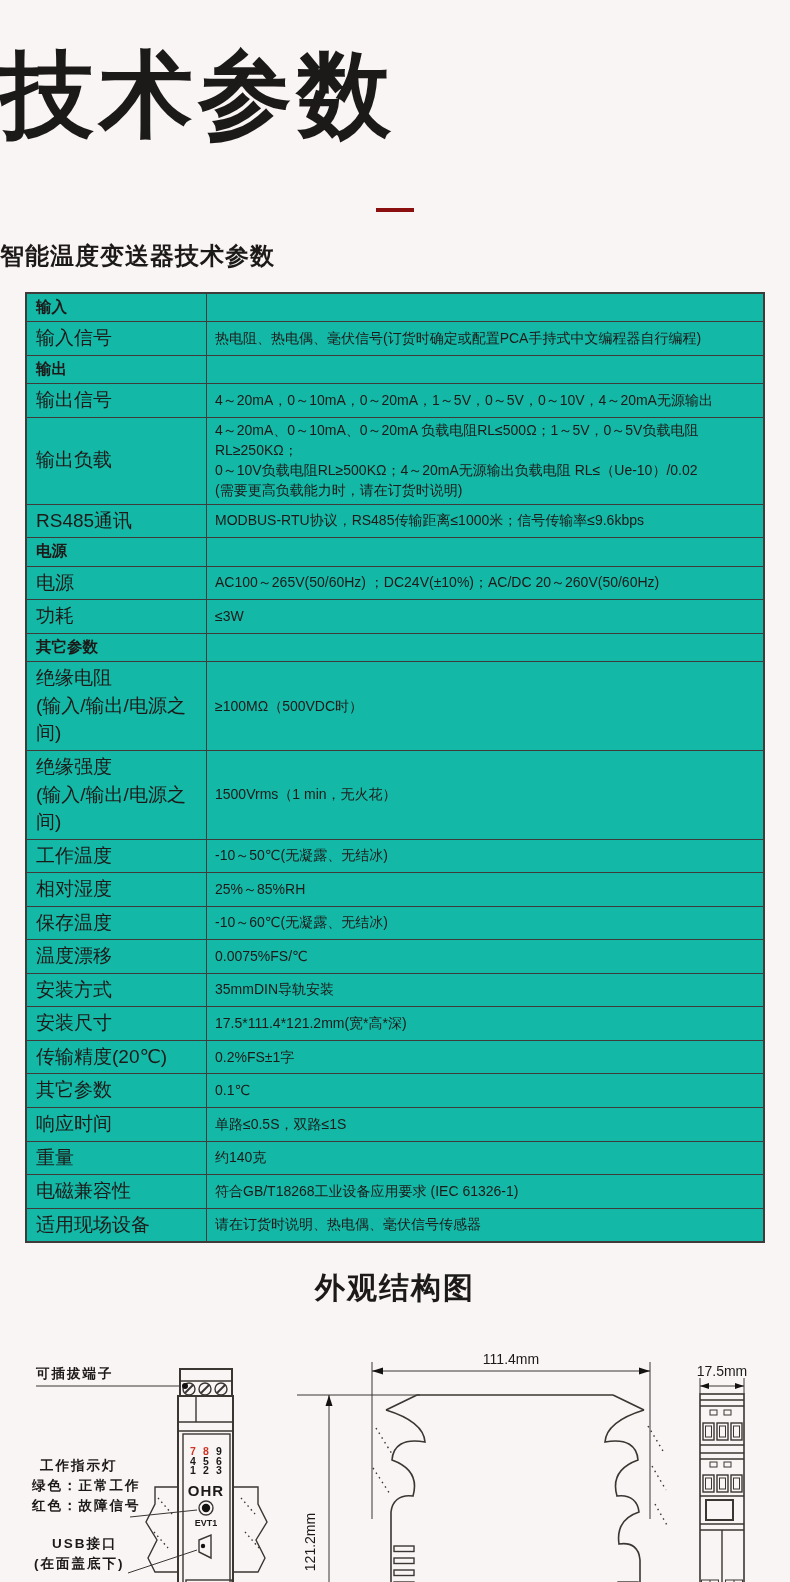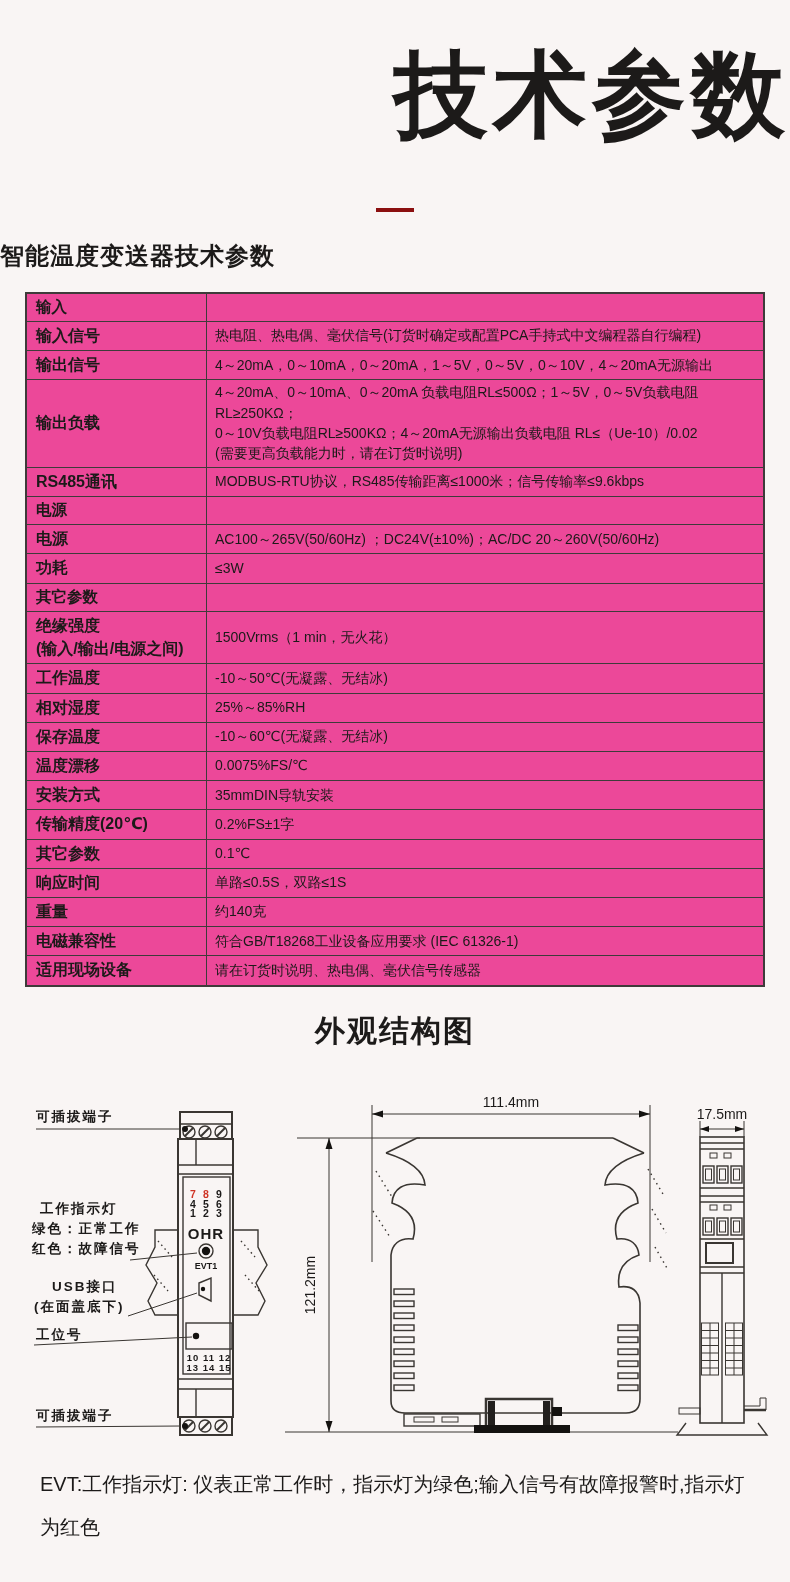--- a/index.html
+++ b/index.html
@@ -4,21 +4,21 @@
 <style>
   html,body{margin:0;padding:0;}
   body{
     width:790px;
     background:#f9f5f4;
     color:#1c1a19;
     font-family:"Liberation Sans","DejaVu Sans",sans-serif;
   }
   .page{width:790px;overflow:hidden;}
   .main-title{
-    text-align:right;
+    text-align:left;
     font-size:94px;
     font-weight:900;
     letter-spacing:5px;
     margin-top:46px;
     line-height:1.05;
   }
   .title-divider{
     width:38px;height:4px;
     margin:32px auto 0;
   }
@@ -26,36 +26,36 @@
     text-align:left;
     font-size:24px;
     font-weight:600;
     letter-spacing:1px;
     margin-top:28px;
   }
   table.spec{
     border-collapse:collapse;
     margin:14px auto 0;
     width:740px;
-    background:#ec4899;
+    background:#14b8a6;
     table-layout:fixed;
     border:2px solid #3f3b3a;
   }
   table.spec td{
     border:1.5px solid #3f3b3a;
     padding:2px 8px 3px 8px;
     font-size:14px;
     line-height:1.45;
     vertical-align:middle;
     white-space:pre-line;
   }
   table.spec td.label-cell{
     width:162px;
-    font-size:16px;
-    font-weight:700;
+    font-size:19px;
+    font-weight:400;
     padding-left:9px;
   }
   table.spec tr.section-row td.label-cell{
     font-weight:800;
     font-size:15.5px;
   }
   .diagram-title{
     text-align:center;
     font-size:30px;
     font-weight:600;
@@ -84,20 +84,24 @@
   <table class="spec">
     <tbody>
         <tr class="section-row">
           <td class="label-cell">输入</td>
           <td class="value-cell"></td>
         </tr>
         <tr class="value-row">
           <td class="label-cell">输入信号</td>
           <td class="value-cell">热电阻、热电偶、毫伏信号(订货时确定或配置PCA手持式中文编程器自行编程)</td>
         </tr>
+        <tr class="section-row">
+          <td class="label-cell">输出</td>
+          <td class="value-cell"></td>
+        </tr>
         <tr class="value-row">
           <td class="label-cell">输出信号</td>
           <td class="value-cell">4～20mA，0～10mA，0～20mA，1～5V，0～5V，0～10V，4～20mA无源输出</td>
         </tr>
         <tr class="value-row">
           <td class="label-cell">输出负载</td>
           <td class="value-cell">4～20mA、0～10mA、0～20mA 负载电阻RL≤500Ω；1～5V，0～5V负载电阻RL≥250KΩ；
 0～10V负载电阻RL≥500KΩ；4～20mA无源输出负载电阻 RL≤（Ue-10）/0.02
 (需要更高负载能力时，请在订货时说明)</td>
         </tr>
@@ -115,20 +119,25 @@
         </tr>
         <tr class="value-row">
           <td class="label-cell">功耗</td>
           <td class="value-cell">≤3W</td>
         </tr>
         <tr class="section-row">
           <td class="label-cell">其它参数</td>
           <td class="value-cell"></td>
         </tr>
         <tr class="value-row">
+          <td class="label-cell">绝缘电阻
+(输入/输出/电源之间)</td>
+          <td class="value-cell">≥100MΩ（500VDC时）</td>
+        </tr>
+        <tr class="value-row">
           <td class="label-cell">绝缘强度
 (输入/输出/电源之间)</td>
           <td class="value-cell">1500Vrms（1 min，无火花）</td>
         </tr>
         <tr class="value-row">
           <td class="label-cell">工作温度</td>
           <td class="value-cell">-10～50℃(无凝露、无结冰)</td>
         </tr>
         <tr class="value-row">
           <td class="label-cell">相对湿度</td>
@@ -138,20 +147,24 @@
           <td class="label-cell">保存温度</td>
           <td class="value-cell">-10～60℃(无凝露、无结冰)</td>
         </tr>
         <tr class="value-row">
           <td class="label-cell">温度漂移</td>
           <td class="value-cell">0.0075%FS/℃</td>
         </tr>
         <tr class="value-row">
           <td class="label-cell">安装方式</td>
           <td class="value-cell">35mmDIN导轨安装</td>
+        </tr>
+        <tr class="value-row">
+          <td class="label-cell">安装尺寸</td>
+          <td class="value-cell">17.5*111.4*121.2mm(宽*高*深)</td>
         </tr>
         <tr class="value-row">
           <td class="label-cell">传输精度(20℃)</td>
           <td class="value-cell">0.2%FS±1字</td>
         </tr>
         <tr class="value-row">
           <td class="label-cell">其它参数</td>
           <td class="value-cell">0.1℃</td>
         </tr>
         <tr class="value-row">

